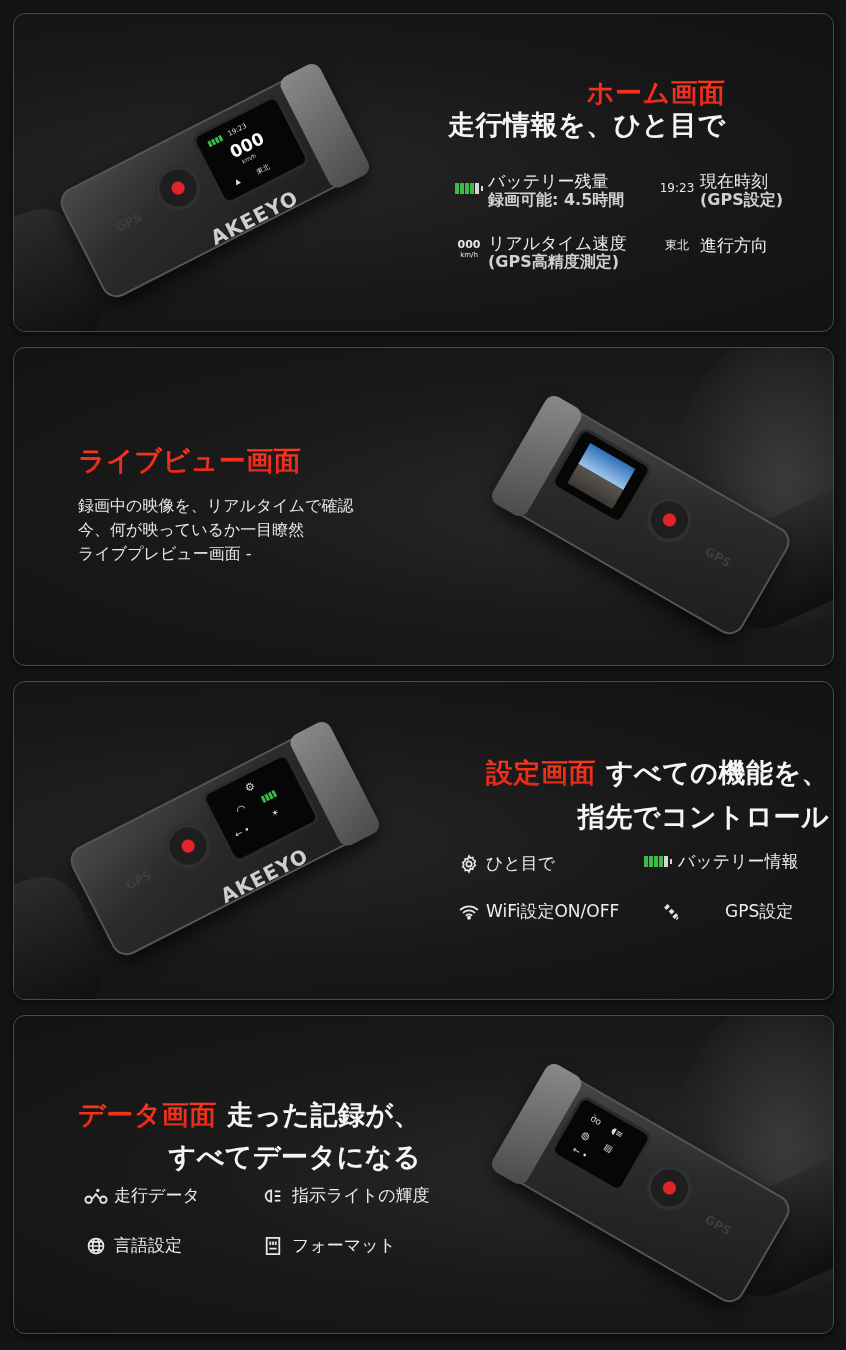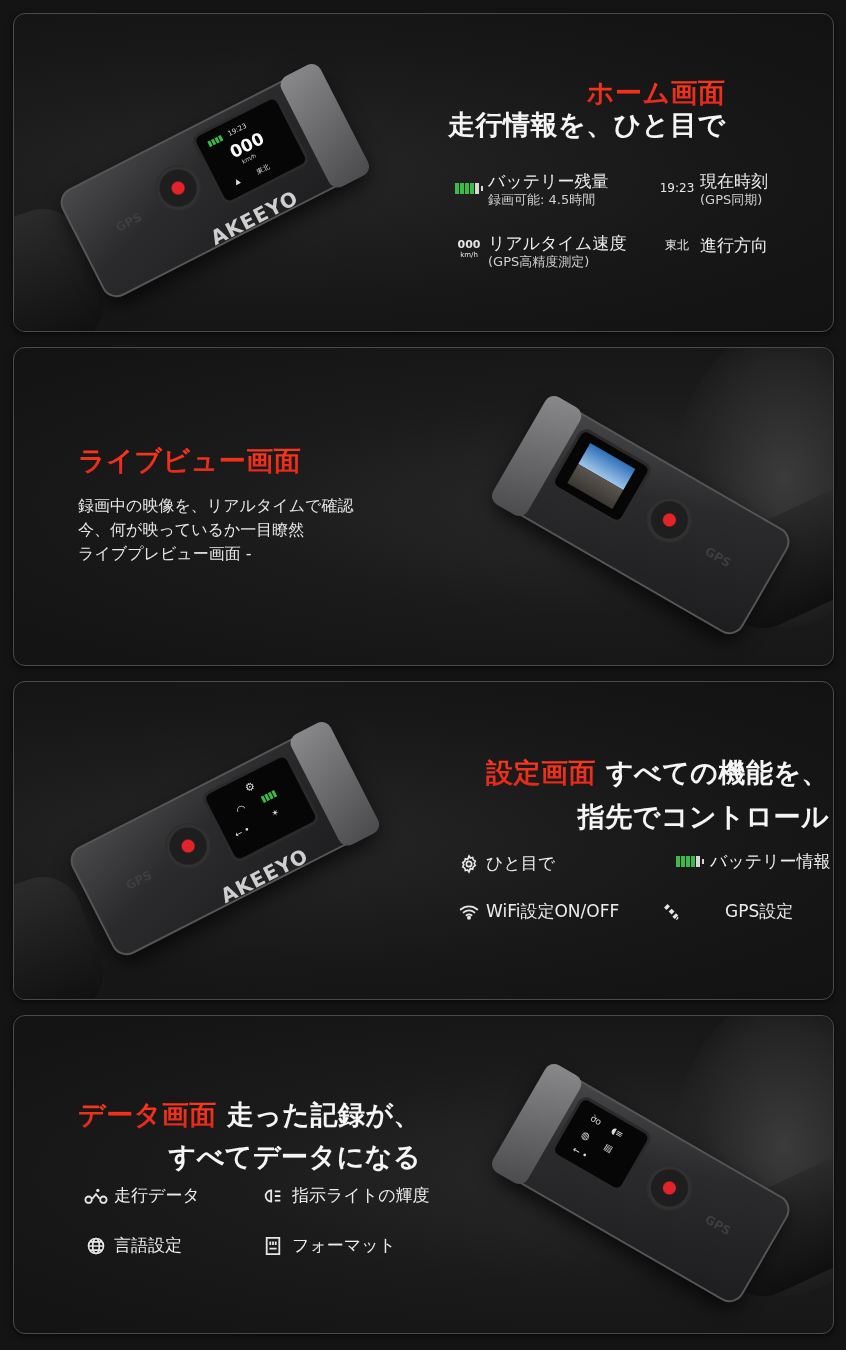--- a/index.html
+++ b/index.html
@@ -48,21 +48,21 @@
     white-space: nowrap;
   }
 
   
   .feat {
     position: absolute;
     display: flex; align-items: center;
     white-space: nowrap;
   }
   .feat .label { font-size: 17px; color: #ededed; }
-  .feat .sub { font-size: 13px; color: #d0d0d0; line-height: 13px; }
+  .feat .sub { font-size: 16px; color: #d0d0d0; line-height: 13px; font-weight: bold; }
   .feat .stack { display: flex; flex-direction: column; }
   .ico { display: inline-flex; align-items: center; justify-content: center; color: #e6e6e6; }
 
   .battery { display: inline-flex; align-items: center; gap: 1.5px; }
   .battery .cell { width: 3.5px; height: 11px; background: #3dbb4a; }
   .battery .cell.empty { background: #d8d8d8; }
   .battery .nub { width: 2px; height: 5px; background: #d8d8d8; margin-left: 1px; }
 
   
   .cam { position: absolute; }
@@ -137,21 +137,21 @@
     <span class="stack">
       <span class="label">バッテリー残量</span>
       <span class="sub">録画可能: 4.5時間</span>
     </span>
   </div>
 
   <div class="feat" style="left:640px; top:156px;">
     <span class="ico" style="width:46px; font-size:12px;">19:23</span>
     <span class="stack">
       <span class="label">現在時刻</span>
-      <span class="sub">(GPS同期)</span>
+      <span class="sub">(GPS設定)</span>
     </span>
   </div>
 
   <div class="feat" style="left:436px; top:218px;">
     <span class="ico" style="width:38px; flex-direction:column; line-height:10px;">
       <span style="font-size:11px; font-weight:bold;">000</span>
       <span style="font-size:7px;">km/h</span>
     </span>
     <span class="stack">
       <span class="label">リアルタイム速度</span>
@@ -221,21 +221,21 @@
   <div class="feat" style="left:438px; top:170px;">
     <span class="ico" style="width:34px;">
       <svg width="20" height="20" viewBox="0 0 24 24" fill="none" stroke="#e6e6e6" stroke-width="2">
           <circle cx="12" cy="12" r="3.2"></circle>
           <path d="M12 2.5l1.6 2.4 2.8-.7.7 2.8 2.4 1.6-1.2 2.6 1.2 2.6-2.4 1.6-.7 2.8-2.8-.7L12 21.5l-1.6-2.4-2.8.7-.7-2.8-2.4-1.6 1.2-2.6-1.2-2.6 2.4-1.6.7-2.8 2.8.7z"></path>
         </svg>
     </span>
     <span class="label">ひと目で</span>
   </div>
 
-  <div class="feat" style="left:656px; top:168px;">
+  <div class="feat" style="left:624px; top:168px;">
     <span class="ico battery" style="width:40px;">
       <span class="cell"></span>
         <span class="cell"></span>
         <span class="cell"></span>
         <span class="cell"></span>
         <span class="cell empty"></span>
         <span class="nub"></span>
     </span>
     <span class="label">バッテリー情報</span>
   </div>

